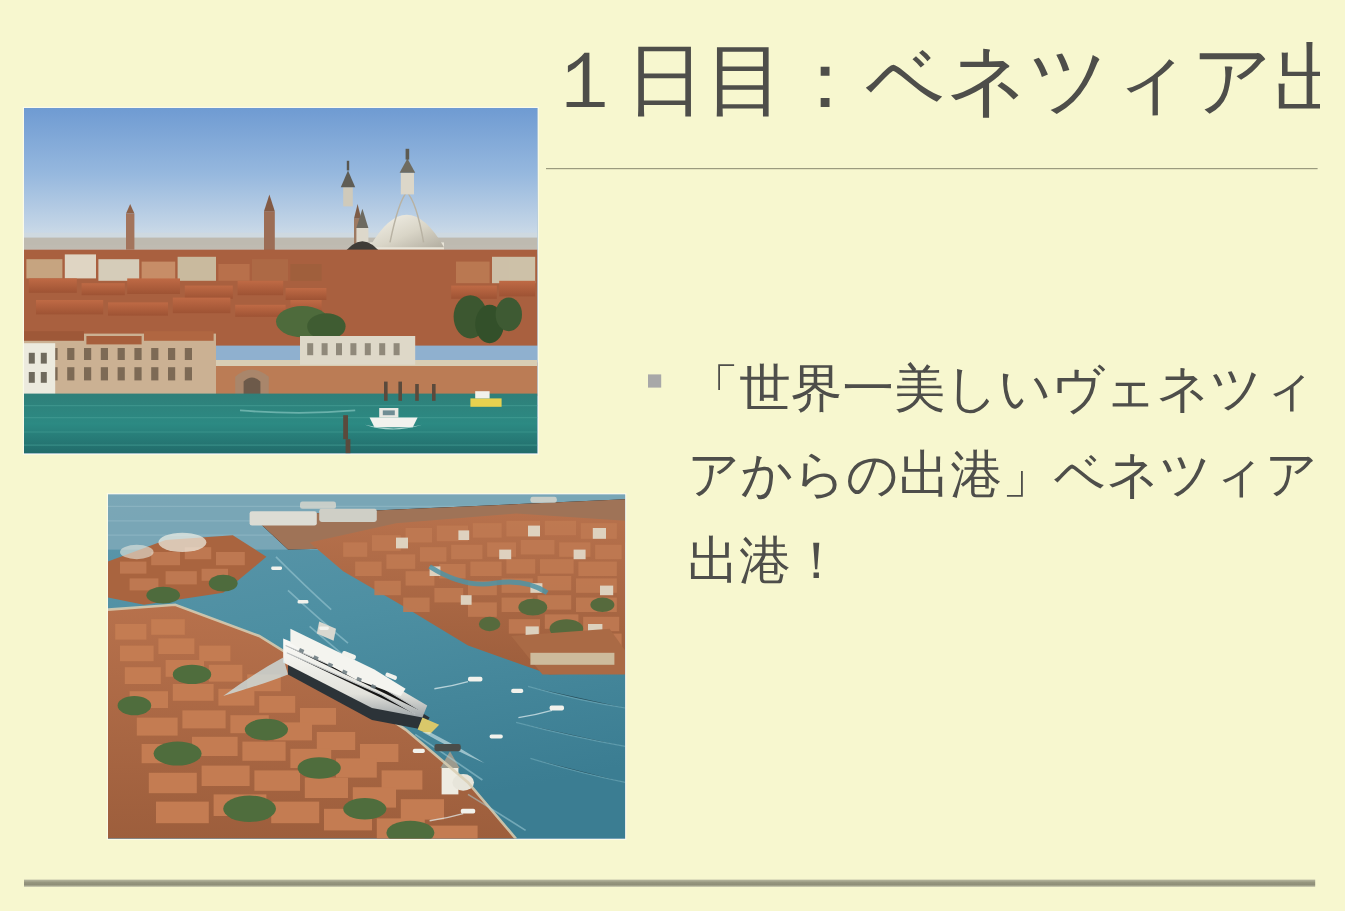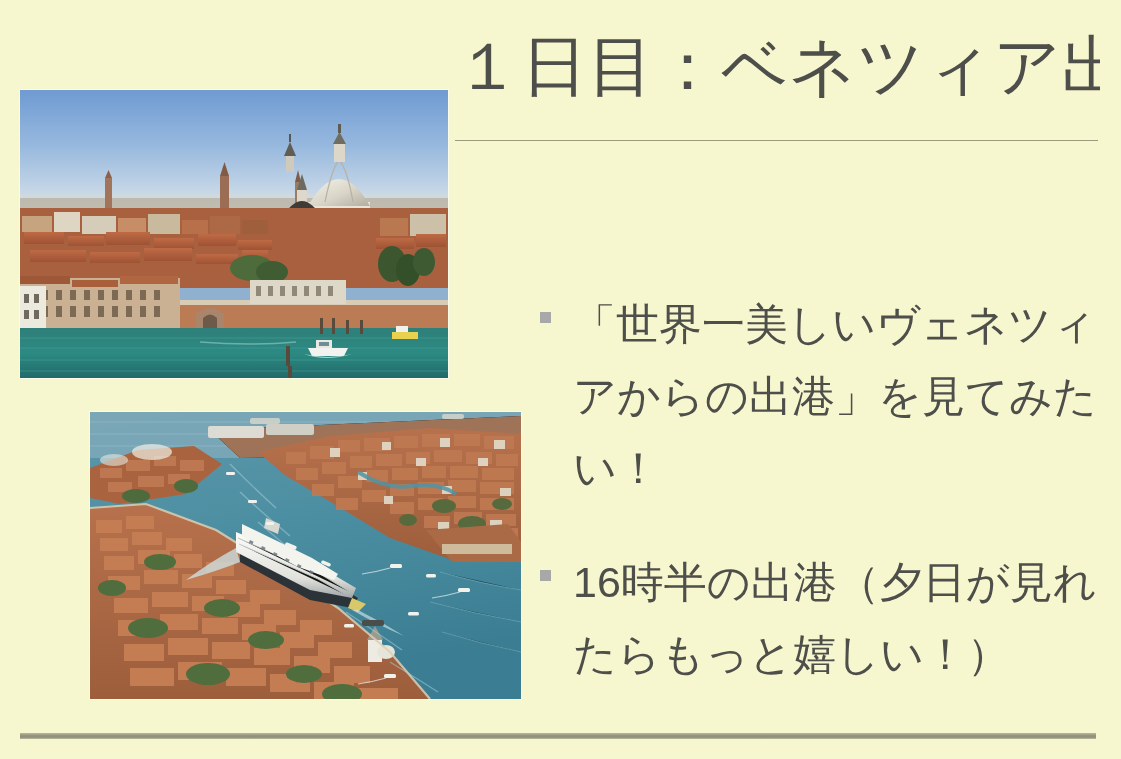--- a/index.html
+++ b/index.html
@@ -564,25 +564,21 @@
         <rect x="160" y="6" width="30" height="6" rx="2"></rect>
         <rect x="352" y="2" width="22" height="5" rx="2"></rect>
       </g>
     </svg>
   </div>
 
   <div class="body-list">
 
     <div class="bullet-row">
       <span class="bullet-marker"></span>
-      <span class="bullet-text">「世界一美しいヴェネツィアからの出港」を見てみたい！</span>
+      <span class="bullet-text">「世界一美しいヴェネツィアからの出港」ベネツィア出港！</span>
     </div>
 
-    <div class="bullet-row">
-      <span class="bullet-marker"></span>
-      <span class="bullet-text">16時半の出港（夕日が見れたらもっと嬉しい！）</span>
-    </div>
 
   </div>
 
   <div class="bottom-rule"></div>
 
 </div>
 
 </body></html>

